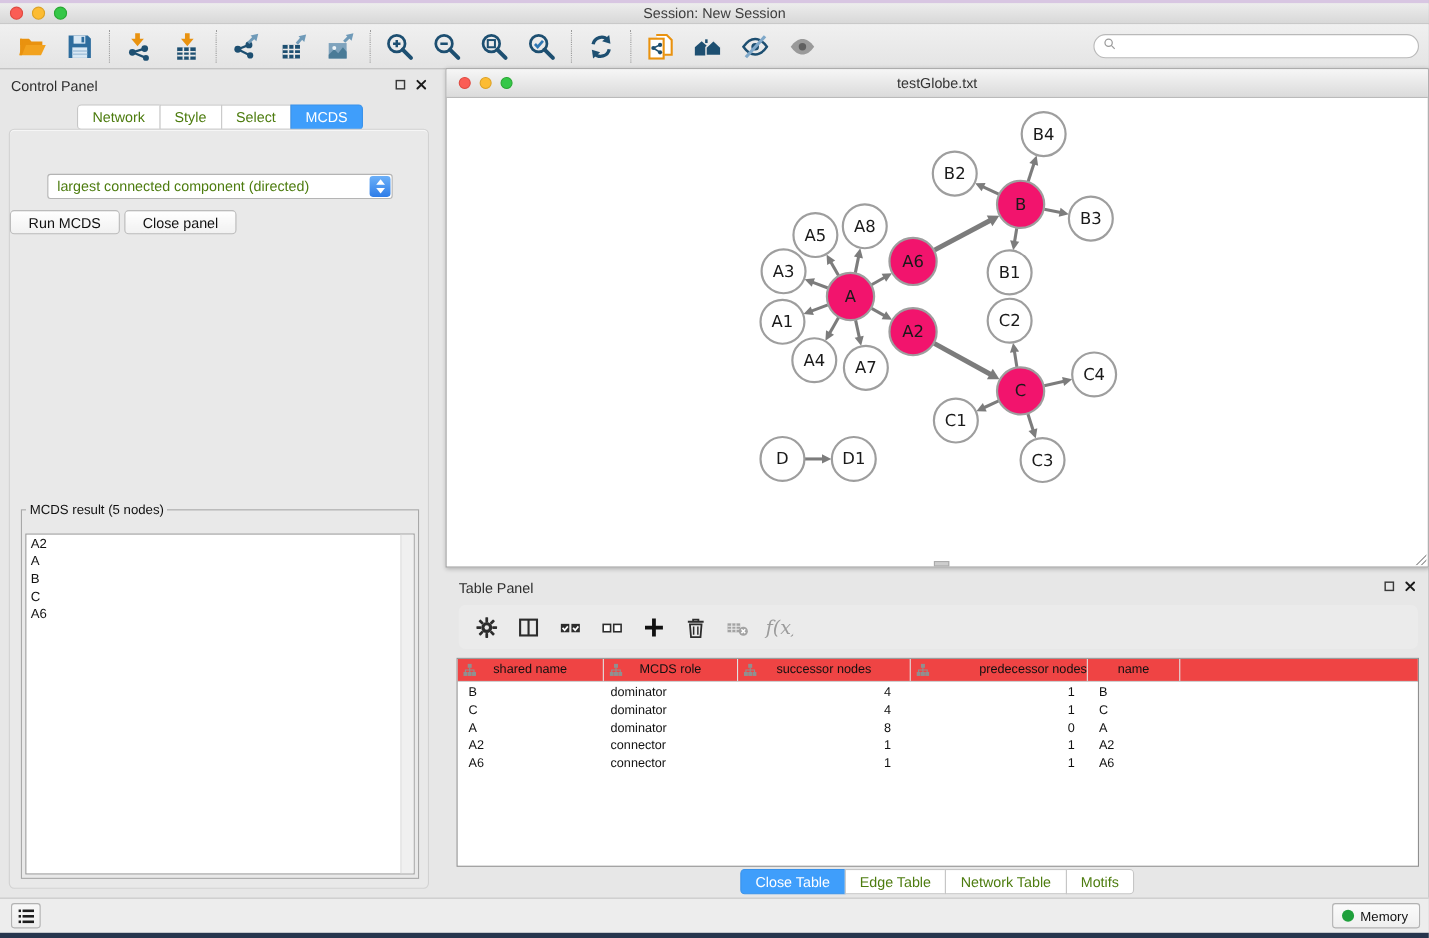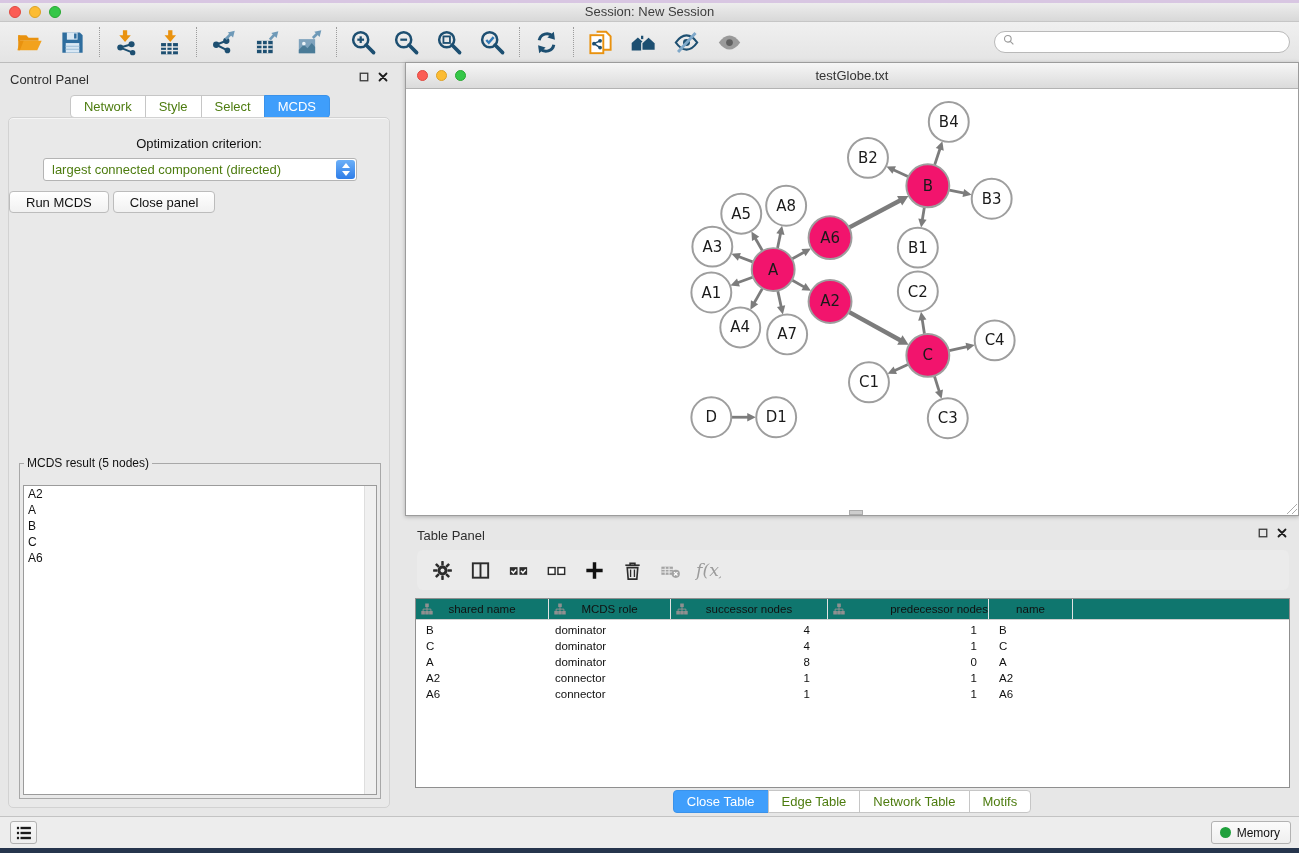--- a/index.html
+++ b/index.html
@@ -90,21 +90,21 @@
 
   
   .table-panel { position:absolute; left:405px; top:458px; right:0; bottom:0; }
   .tp-head { position:absolute; top:6px; left:12px; right:10px; height:18px; }
   .tp-toolbar { position:absolute; top:30px; left:12px; right:10px; height:40px; display:flex;
                 align-items:center; background:#ebebeb; border-radius:6px; padding-left:6px; }
   .tp-btn { width:38px; height:34px; display:flex; align-items:center; justify-content:center;
             background:none; border:none; padding:0; }
   .tp-table { position:absolute; top:78px; left:10px; right:9px; height:188px; background:#fff;
               border:1px solid #8f8f8f; overflow:hidden; }
-  .tt-head { display:flex; height:20px; background:#0f766e; border-bottom:1px solid #cfcfcf; }
+  .tt-head { display:flex; height:20px; background:#ef4444; border-bottom:1px solid #cfcfcf; }
   .tt-hcell { position:relative; box-sizing:border-box; border-right:1px solid #e2e2e2; font-size:11.5px;
               color:#111; display:flex; align-items:center; justify-content:center; }
   .tt-hcell .hicon { position:absolute; left:5px; top:4px; display:flex; }
   .tt-row { display:flex; height:16px; align-items:center; }
   .tt-body { padding-top:2px; }
   .tt-cell { box-sizing:border-box; font-size:11.5px; color:#111; white-space:nowrap; overflow:hidden; }
   .al { text-align:left; padding-left:10px; }
   .al2 { text-align:left; padding-left:6px; }
   .ar { text-align:right; padding-right:18px; }
   .ar2 { text-align:right; padding-right:12px; }
@@ -317,21 +317,20 @@
             </button>
         </span>
       </div>
       <div class="cp-tabs" id="cp-tabs">
           <div class="seg-tab first">Network</div>
           <div class="seg-tab">Style</div>
           <div class="seg-tab">Select</div>
           <div class="seg-tab last active">MCDS</div>
         </div>
       <div class="cp-body">
-        <div class="opt-label">Optimization criterion:</div>
         <div class="criterion-select">
           <span class="sel-text">largest connected component (directed)</span>
           <span class="sel-spin">
             <span class="chev up"></span>
               <span class="chev down"></span>
           </span>
         </div>
         <div class="cp-buttons">
           <button class="push-btn">Run MCDS</button>
           <button class="push-btn">Close panel</button>

